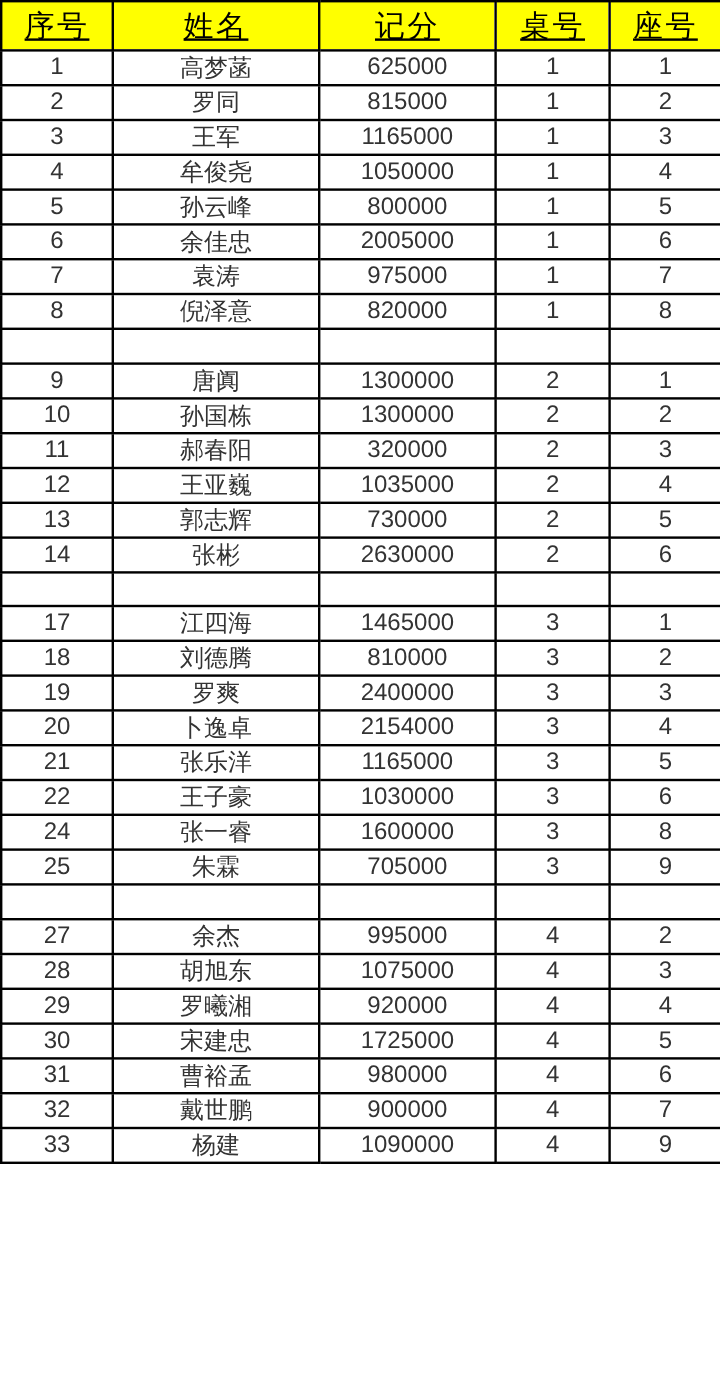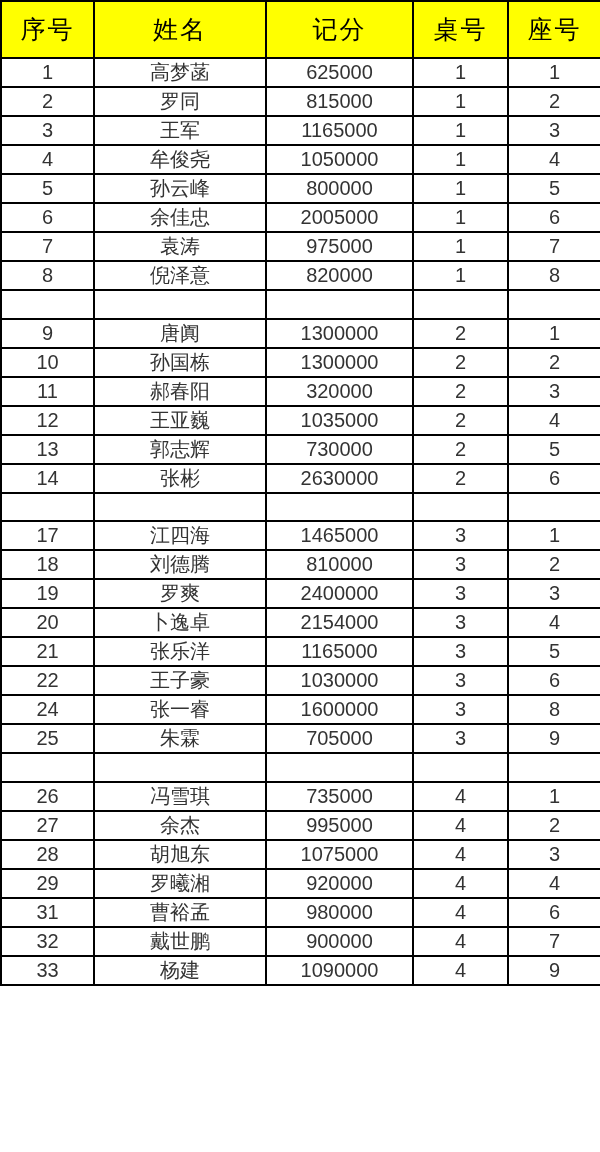--- a/index.html
+++ b/index.html
@@ -21,21 +21,22 @@
   .score-table th,
   .score-table td {
     border: 2px solid var(--border-color, #000);
     text-align: center;
     vertical-align: middle;
     padding: 0;
     overflow: hidden;
     white-space: nowrap;
   }
   .score-table thead tr {
-    height: 57px;
+    height: 41px;
+    text-decoration: underline;
   }
   .score-table thead th {
     background: var(--header-bg, #ffff00);
     color: var(--header-text, #000);
     font-size: 25px;
     font-weight: 500;
     letter-spacing: 2px;
   }
   .score-table tbody tr {
     height: 28.6px;
@@ -240,46 +241,46 @@
         <td>9</td>
       </tr>
       <tr class="spacer-row">
         <td></td>
         <td></td>
         <td></td>
         <td></td>
         <td></td>
       </tr>
       <tr>
-        <td>26</td>
-        <td>冯雪琪</td>
-        <td>735000</td>
-        <td>4</td>
-        <td>1</td>
-      </tr>
-      <tr>
         <td>27</td>
         <td>余杰</td>
         <td>995000</td>
         <td>4</td>
         <td>2</td>
       </tr>
       <tr>
         <td>28</td>
         <td>胡旭东</td>
         <td>1075000</td>
         <td>4</td>
         <td>3</td>
       </tr>
       <tr>
         <td>29</td>
         <td>罗曦湘</td>
         <td>920000</td>
         <td>4</td>
         <td>4</td>
+      </tr>
+      <tr>
+        <td>30</td>
+        <td>宋建忠</td>
+        <td>1725000</td>
+        <td>4</td>
+        <td>5</td>
       </tr>
       <tr>
         <td>31</td>
         <td>曹裕孟</td>
         <td>980000</td>
         <td>4</td>
         <td>6</td>
       </tr>
       <tr>
         <td>32</td>

